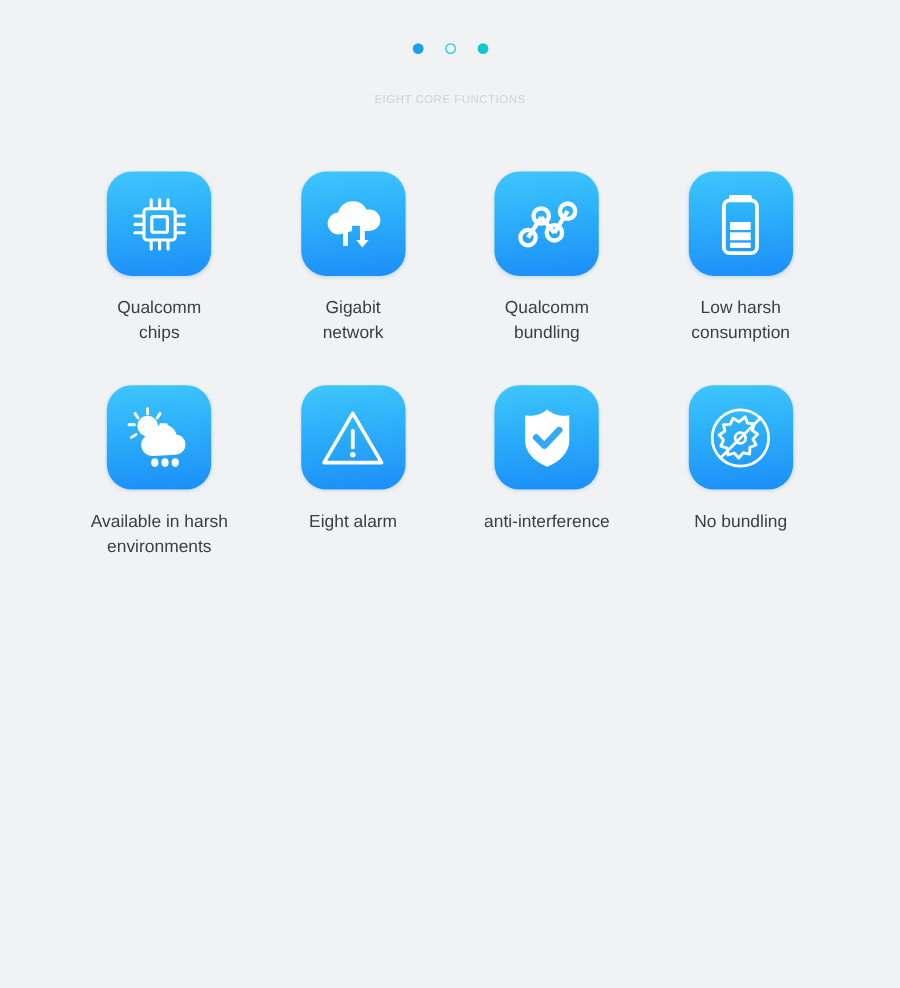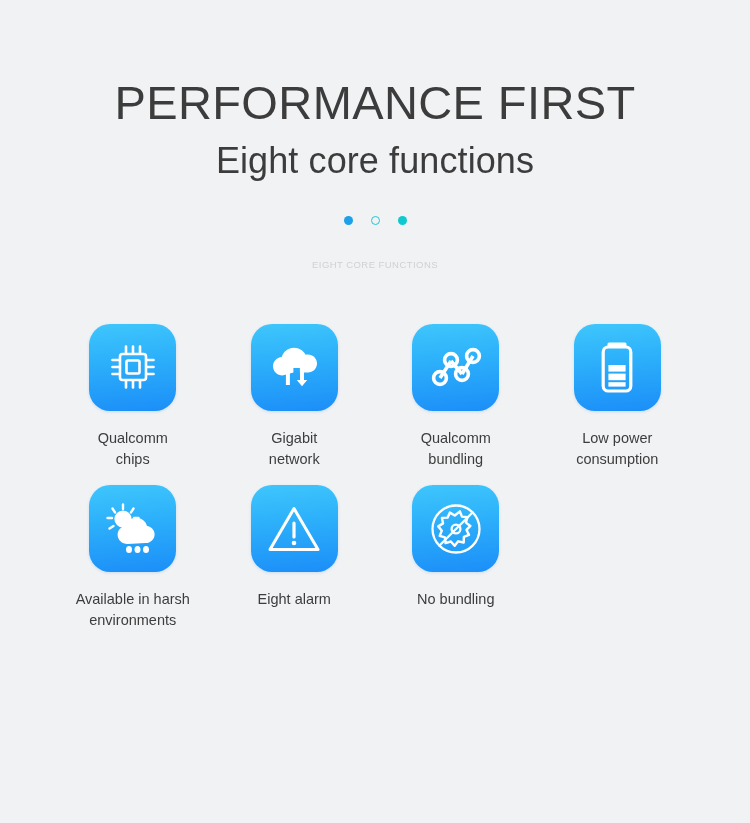--- a/index.html
+++ b/index.html
@@ -83,21 +83,21 @@
     font-weight: 400;
   }
 
   
   .grid {
     margin: 0 auto;
     padding-top: 54px;
     width: 646px;
     display: grid;
     grid-template-columns: repeat(4, 1fr);
-    row-gap: 16px;
+    row-gap: 33px;
   }
 
   .feature {
     display: flex;
     flex-direction: column;
     align-items: center;
   }
 
   .tile {
     width: 87px;
@@ -124,24 +124,20 @@
   }
 
   
   .grid .row2 .feature-label { }
 </style>
 </head>
 <body>
 
 <div class="page">
 
-  <div class="header">
-    <div class="title-main">PERFORMANCE FIRST</div>
-    <div class="title-sub">Eight core functions</div>
-  </div>
 
   <div class="dots">
     <span class="dot filled-blue"></span>
     <span class="dot hollow"></span>
     <span class="dot filled-cyan"></span>
   </div>
 
   <div class="caption">EIGHT CORE FUNCTIONS</div>
 
   <div class="grid">
@@ -211,21 +207,21 @@
         <span>
           <svg width="36" height="56" viewBox="0 0 36 56" fill="none">
             <rect x="8.5" y="3.5" width="19" height="4.5" rx="1.6" fill="#ffffff"></rect>
             <rect x="4.2" y="8" width="27.6" height="44" rx="5" stroke="#ffffff" stroke-width="3.2" fill="none"></rect>
             <rect x="9.4" y="26" width="17.2" height="6.6" fill="#ffffff"></rect>
             <rect x="9.4" y="34.6" width="17.2" height="6.6" fill="#ffffff"></rect>
             <rect x="9.4" y="43.2" width="17.2" height="4.4" fill="#ffffff"></rect>
           </svg>
         </span>
       </div>
-      <div class="feature-label">Low power
+      <div class="feature-label">Low harsh
 consumption</div>
     </div>
 
     <div class="feature row2">
       <div class="tile">
         <span>
           <svg width="58" height="54" viewBox="0 0 58 54" fill="#ffffff">
             <g stroke="#ffffff" stroke-width="2.4" stroke-linecap="round">
               <line x1="19" y1="2.5" x2="19" y2="7"></line>
               <line x1="8.5" y1="6.5" x2="11" y2="10.4"></line>
@@ -255,20 +251,32 @@
           <svg width="56" height="50" viewBox="0 0 56 50" fill="none">
             <path d="M28 4.5 L52 45.5 L4 45.5 Z" stroke="#ffffff" stroke-width="3" stroke-linejoin="round"></path>
             <line x1="28" y1="19" x2="28" y2="33" stroke="#ffffff" stroke-width="3.2" stroke-linecap="round"></line>
             <circle cx="28" cy="39" r="2.3" fill="#ffffff"></circle>
           </svg>
         </span>
       </div>
       <div class="feature-label">Eight alarm</div>
     </div>
 
+    <div class="feature row2">
+      <div class="tile">
+        <span>
+          <svg width="48" height="54" viewBox="0 0 48 54" fill="none">
+            <path d="M24 3.2c-4.6 4.2-10.4 5.6-18.4 5.1V29c0 10.2 8 17.6 18.4 22
+                     10.4-4.4 18.4-11.8 18.4-22V8.3c-8 0.5-13.8-0.9-18.4-5.1z" fill="#ffffff"></path>
+            <path d="M14.8 26.6 L21.6 33.4 L34 20.4" stroke="#34a7f5" stroke-width="5.4" stroke-linecap="round" stroke-linejoin="round" fill="none"></path>
+          </svg>
+        </span>
+      </div>
+      <div class="feature-label">anti-interference</div>
+    </div>
 
     <div class="feature row2">
       <div class="tile">
         <span>
           <svg width="56" height="56" viewBox="0 0 56 56" fill="none" stroke="#ffffff">
             <circle cx="28" cy="28" r="23.5" stroke-width="2.3"></circle>
             <path d="M32.6 7.6 l2.1 5.4 5.7 0.6 -1.6 5.6 4.6 3.4 -4 4.1
                      2.6 5.1 -5.3 2.1 -0.2 5.8 -5.7-1.2 -3.6 4.5 -3.9-4.3
                      -5.5 1.6 -0.6-5.8 -5.4-1.7 2.2-5.3 -3.7-4.4 4.9-3.1
                      -1.1-5.7 5.7-0.2 2.5-5.2 5 3z" stroke-width="2.5" stroke-linejoin="round" transform="translate(-0.5,2.5) scale(0.97) translate(0.8,0.5)"></path>

